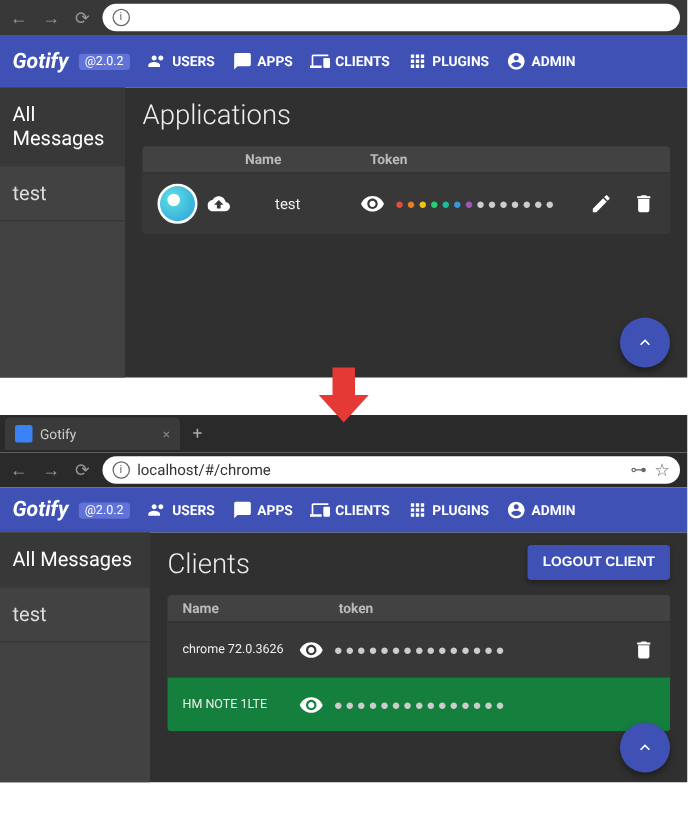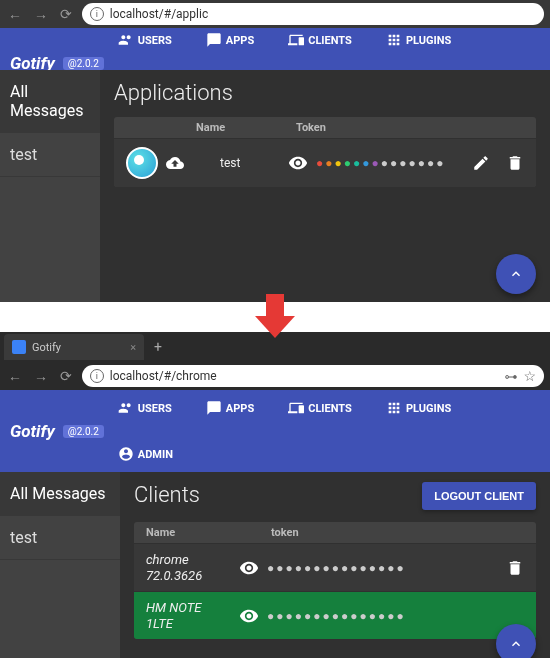--- a/index.html
+++ b/index.html
@@ -15,46 +15,46 @@
   .tab-bar { background: #2a2a2a; height: 30px; display: flex; align-items: center; }
   .tab { background: #3a3a3a; height: 26px; display: flex; align-items: center; padding: 0 8px; gap: 6px; border-radius: 4px 4px 0 0; margin-left: 4px; font-size: 11px; color: #ccc; min-width: 140px; }
   .tab-close { margin-left: auto; color: #888; cursor: pointer; }
   .tab-plus { color: #aaa; padding: 0 10px; font-size: 14px; cursor: pointer; }
   .tab-fav { width: 14px; height: 14px; background: #3b82f6; border-radius: 2px; }
 
   .app-header { background: #3f51b5; color: #fff; height: 42px; display: flex; align-items: center; padding: 0 10px; gap: 8px; flex-wrap: wrap; }
   .app-header.tall { height: auto; padding: 6px 10px; }
   .brand { font-weight: bold; font-size: 17px; font-style: italic; }
   .version { background: #6172d8; border-radius: 3px; font-size: 10px; padding: 1px 5px; }
-  .nav-items { display: flex; gap: 22px; flex: 1; flex-wrap: wrap; }
+  .nav-items { display: flex; gap: 2px; flex: 1; flex-wrap: wrap; }
   .nav-item { display: flex; align-items: center; gap: 4px; font-size: 11px; font-weight: bold; padding: 4px 6px; cursor: pointer; white-space: nowrap; }
   .nav-item svg, .nav-item .nicon { width: 16px; height: 16px; fill: #fff; }
 
   .app-body { display: flex; background: #303030; min-height: 232px; position: relative; }
   .sidebar { width: 100px; background: #424242; }
   .side-item { padding: 12px 10px; font-size: 16px; color: #ddd; border-bottom: 1px solid #383838; cursor: pointer; }
   .side-item.active { background: #383838; color: #fff; }
   
   .main { flex: 1; padding: 10px 14px; position: relative; }
-  .page-head { display: flex; align-items: flex-start; justify-content: space-between; margin-bottom: 12px; }
+  .page-head { display: flex; align-items: flex-end; justify-content: space-between; margin-bottom: 12px; }
   .page-title { color: #eee; font-size: 22px; font-weight: 300; }
   .create-btn { background: #3f51b5; color: #fff; border: none; padding: 8px 12px; font-size: 11px; font-weight: bold; border-radius: 3px; cursor: pointer; box-shadow: 0 2px 4px rgba(0,0,0,0.3); }
   
   .table { background: #424242; border-radius: 3px; overflow: hidden; }
   .thead { padding: 4px 12px; display: flex; font-size: 11px; color: #bbb; font-weight: bold; }
   .th-name { width: 100px; }
   .th-name.sm { width: 85px; }
   .th-token { flex: 1; }
   .trow { background: #383838; border-top: 1px solid #303030; padding: 8px 12px; display: flex; align-items: center; gap: 8px; min-height: 44px; }
   .trow.alt { background: #15803d; }
   .app-avatar { width: 32px; height: 32px; border-radius: 50%; background: radial-gradient(circle at 35% 35%, #5de0e6, #2a9fd6); border: 2px solid #fff; position: relative; }
   .app-avatar::after { content: ''; position: absolute; top: 6px; left: 6px; width: 10px; height: 10px; background: #fff; border-radius: 50%; }
   .upload-icon { width: 18px; height: 18px; fill: #fff; cursor: pointer; }
   .cell-name { color: #eee; font-size: 12px; width: 60px; }
-  .cell-name.client { width: 85px; font-size: 13px; line-height: 1.2; font-style: italic; }
+  .cell-name.client { width: 85px; font-size: 10px; line-height: 1.2; }
   .eye-icon { width: 20px; height: 20px; fill: #fff; cursor: pointer; }
   .dots { color: #ccc; font-size: 12px; letter-spacing: 2px; flex: 1; }
   .dots.color span:nth-child(1){color:#e74c3c}.dots.color span:nth-child(2){color:#e67e22}.dots.color span:nth-child(3){color:#f1c40f}.dots.color span:nth-child(4){color:#2ecc71}.dots.color span:nth-child(5){color:#1abc9c}.dots.color span:nth-child(6){color:#3498db}.dots.color span:nth-child(7){color:#9b59b6}
   .row-actions { display: flex; gap: 16px; }
   .act-icon { width: 18px; height: 18px; fill: #fff; cursor: pointer; }
   
   .fab { position: absolute; bottom: 8px; right: 14px; width: 40px; height: 40px; border-radius: 50%; background: #3f51b5; display: flex; align-items: center; justify-content: center; box-shadow: 0 3px 6px rgba(0,0,0,0.4); cursor: pointer; }
   .fab svg { width: 16px; height: 16px; fill: #fff; }
 
   .arrow-down { width: 40px; height: 44px; margin: -8px auto -6px; position: relative; z-index: 10; }
@@ -66,21 +66,20 @@
 </style>
 </head>
 <body>
 
 <div class="browser-bar">
   <span class="nav-icon">←</span>
   <span class="nav-icon">→</span>
   <span class="nav-icon">⟳</span>
   <div class="url-bar">
     <span class="info-icon">i</span>
-    <span class="url-text">localhost/#/applic</span>
   </div>
 </div>
 
 <div class="app-header">
   <span class="brand">Gotify</span>
   <span class="version">@2.0.2</span>
   <div class="nav-items">
     <div class="nav-item">
       <svg viewBox="0 0 24 24">
           <path d="M16 11c1.66 0 3-1.34 3-3s-1.34-3-3-3-3 1.34-3 3 1.34 3 3 3zm-8 0c1.66 0 3-1.34 3-3S9.66 5 8 5 5 6.34 5 8s1.34 3 3 3zm0 2c-2.33 0-7 1.17-7 3.5V19h14v-2.5c0-2.33-4.67-3.5-7-3.5z"></path>

